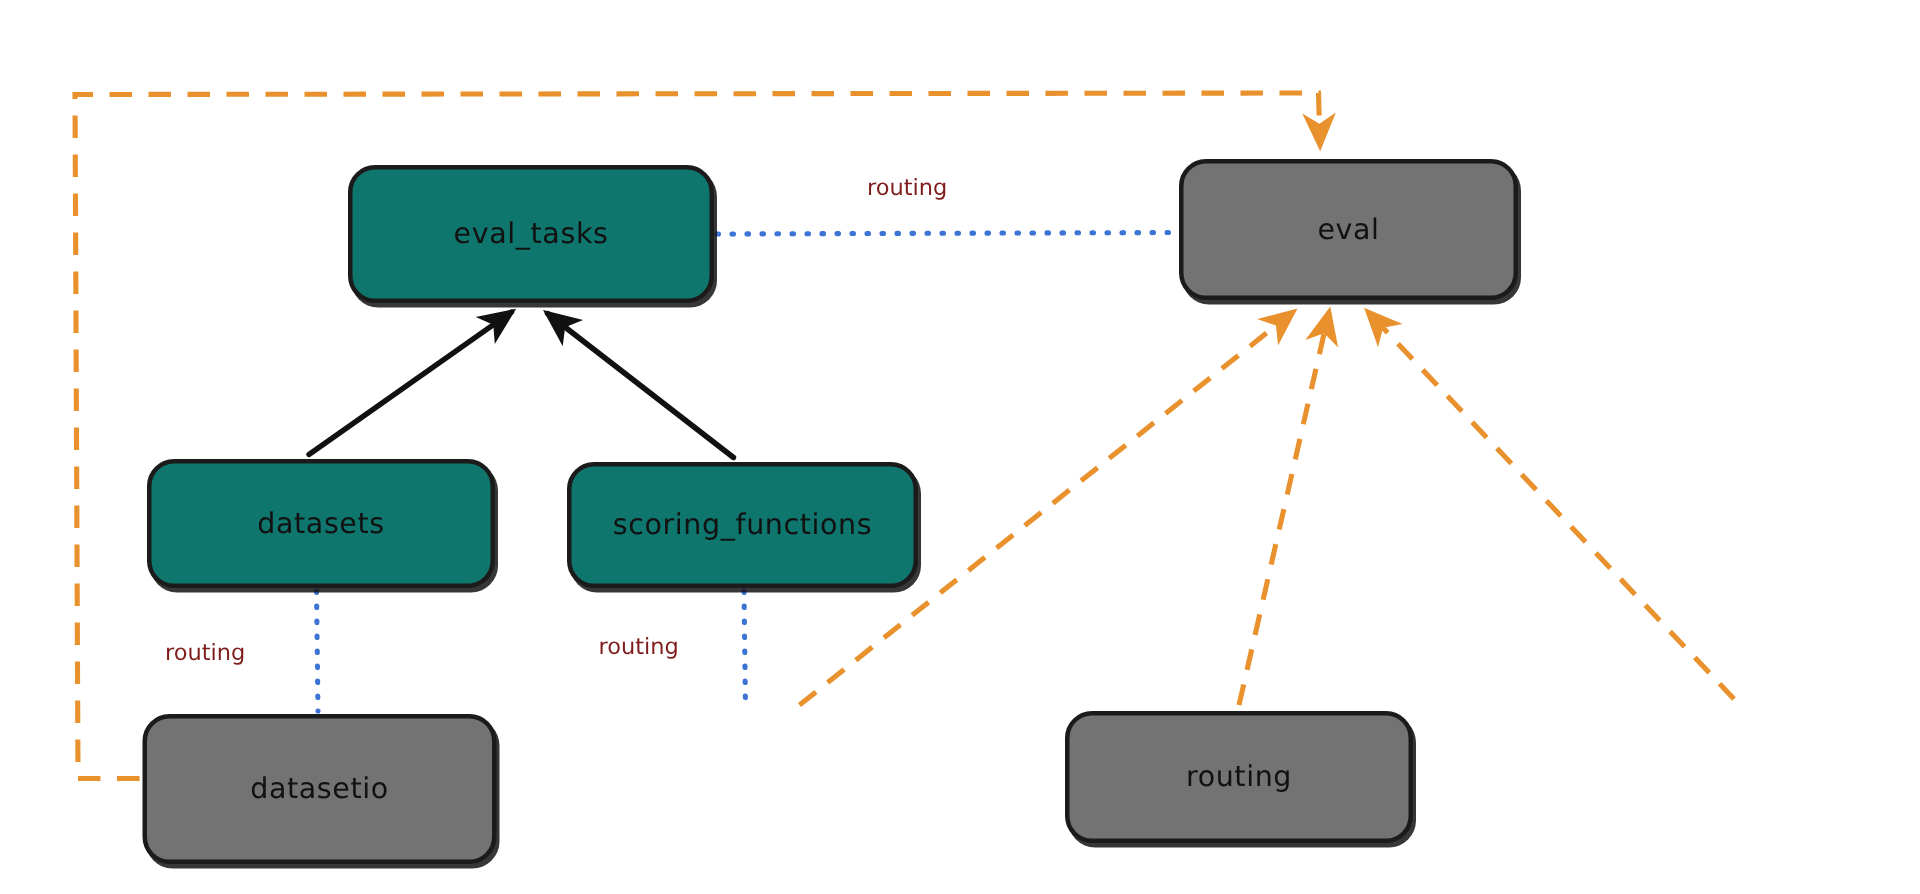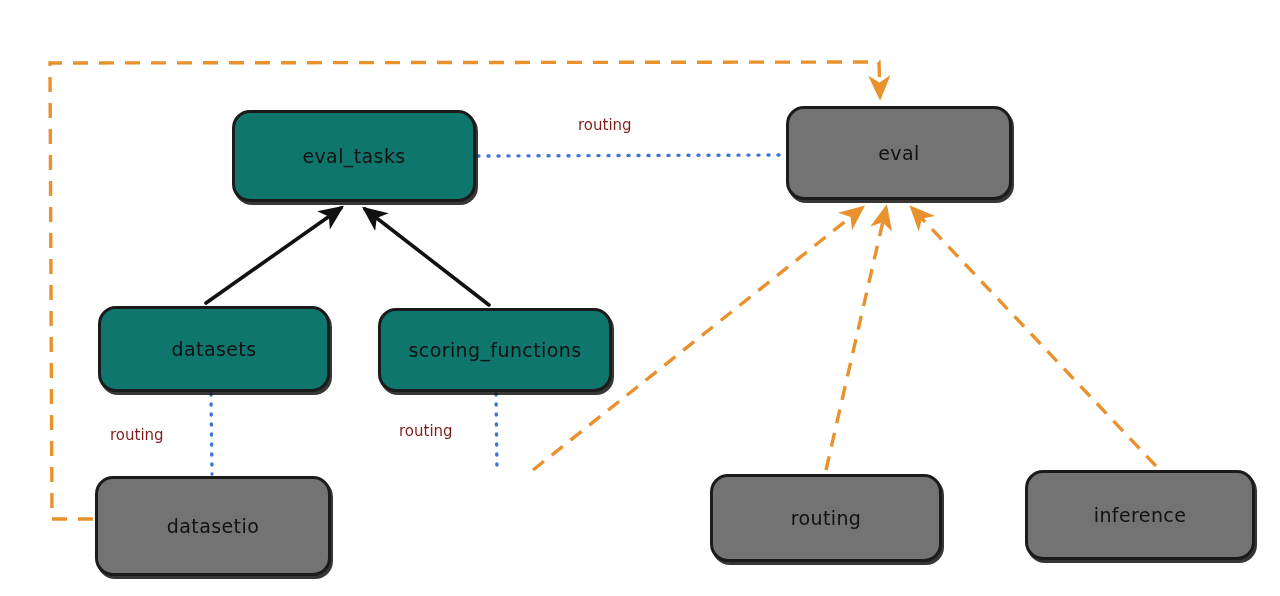--- a/index.html
+++ b/index.html
@@ -125,21 +125,18 @@
 
   <div class="node provider" style="left:95px; top:476px; width:236px; height:100px;">
     <span class="node-label">datasetio</span>
   </div>
 
 
   <div class="node provider" style="left:710px; top:474px; width:232px; height:88px;">
     <span class="node-label">routing</span>
   </div>
 
-  <div class="node provider" style="left:1025px; top:470px; width:230px; height:90px;">
-    <span class="node-label">inference</span>
-  </div>
 
   <span class="edge-label" style="left:578px; top:116px;">routing</span>
   <span class="edge-label" style="left:110px; top:426px;">routing</span>
   <span class="edge-label" style="left:399px; top:422px;">routing</span>
 
 </div>
 
 </body></html>

